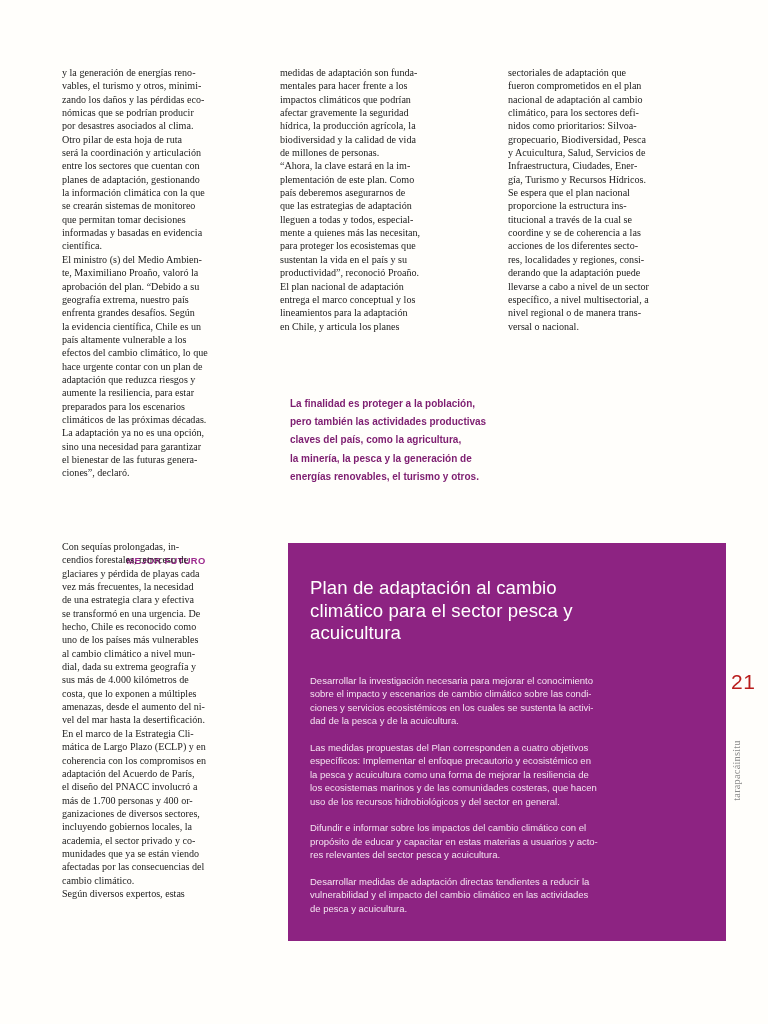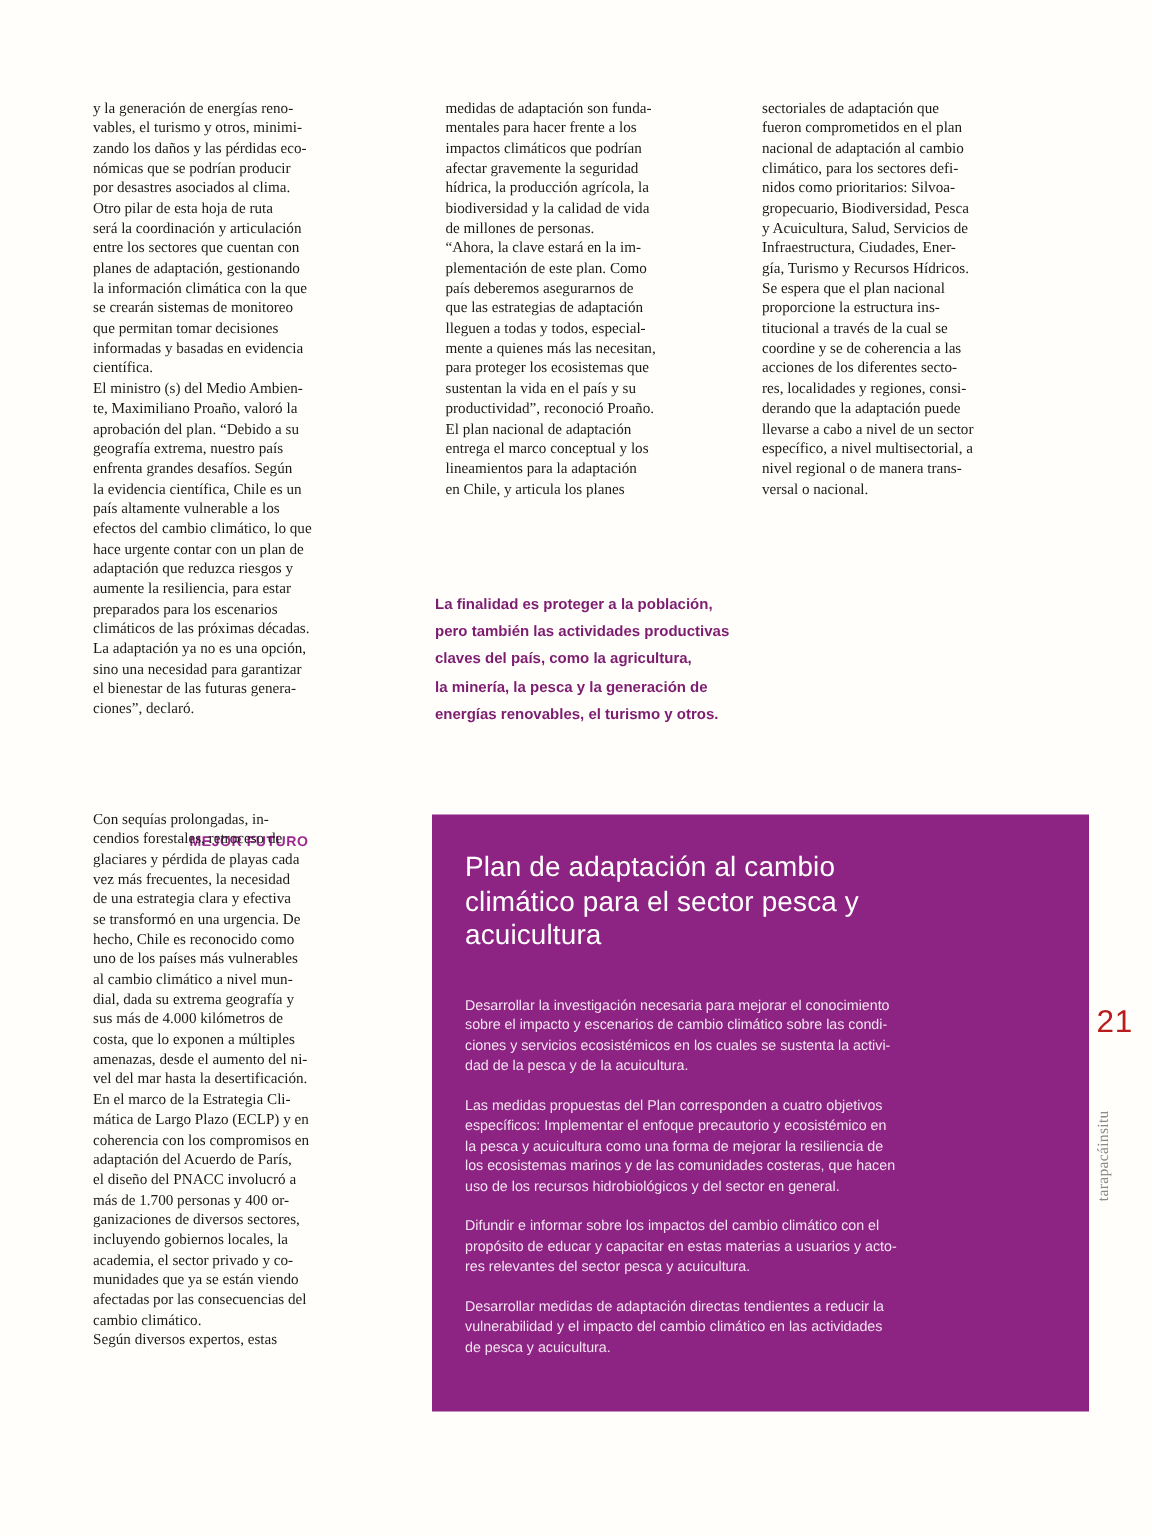--- a/index.html
+++ b/index.html
@@ -27,21 +27,21 @@
     font-family: "Liberation Serif", serif;
     font-size: 10.1px;
     line-height: 13.35px;
     color: #1a1a1a;
     text-align: left;
     hyphens: none;
     white-space: pre-line;
   }
 
   #col1 { left: 62px;  top: 66px;  width: 208px; }
-  #col2 { left: 297px; top: 66px;  width: 208px; }
+  #col2 { left: 280px; top: 66px;  width: 208px; }
   #col3 { left: 508px; top: 66px;  width: 208px; }
 
   
   .kicker {
     position: absolute;
     left: 62px;
     top: 525px;
     width: 208px;
     text-align: center;
     font-family: "Liberation Sans", sans-serif;
@@ -75,21 +75,21 @@
 
   
   .feature-box {
     position: absolute;
     left: 288px;
     top: 543px;
     width: 438px;
     height: 398px;
     background: #8d2382;
     box-sizing: border-box;
-    padding: 24px 22px 14px 22px;
+    padding: 34px 22px 14px 22px;
   }
   .feature-title {
     font-family: "Liberation Sans", sans-serif;
     font-weight: normal;
     font-size: 18.6px;
     line-height: 22.5px;
     color: #ffffff;
     margin: 0 0 16px 0;
     white-space: pre-line;
     letter-spacing: 0.1px;

